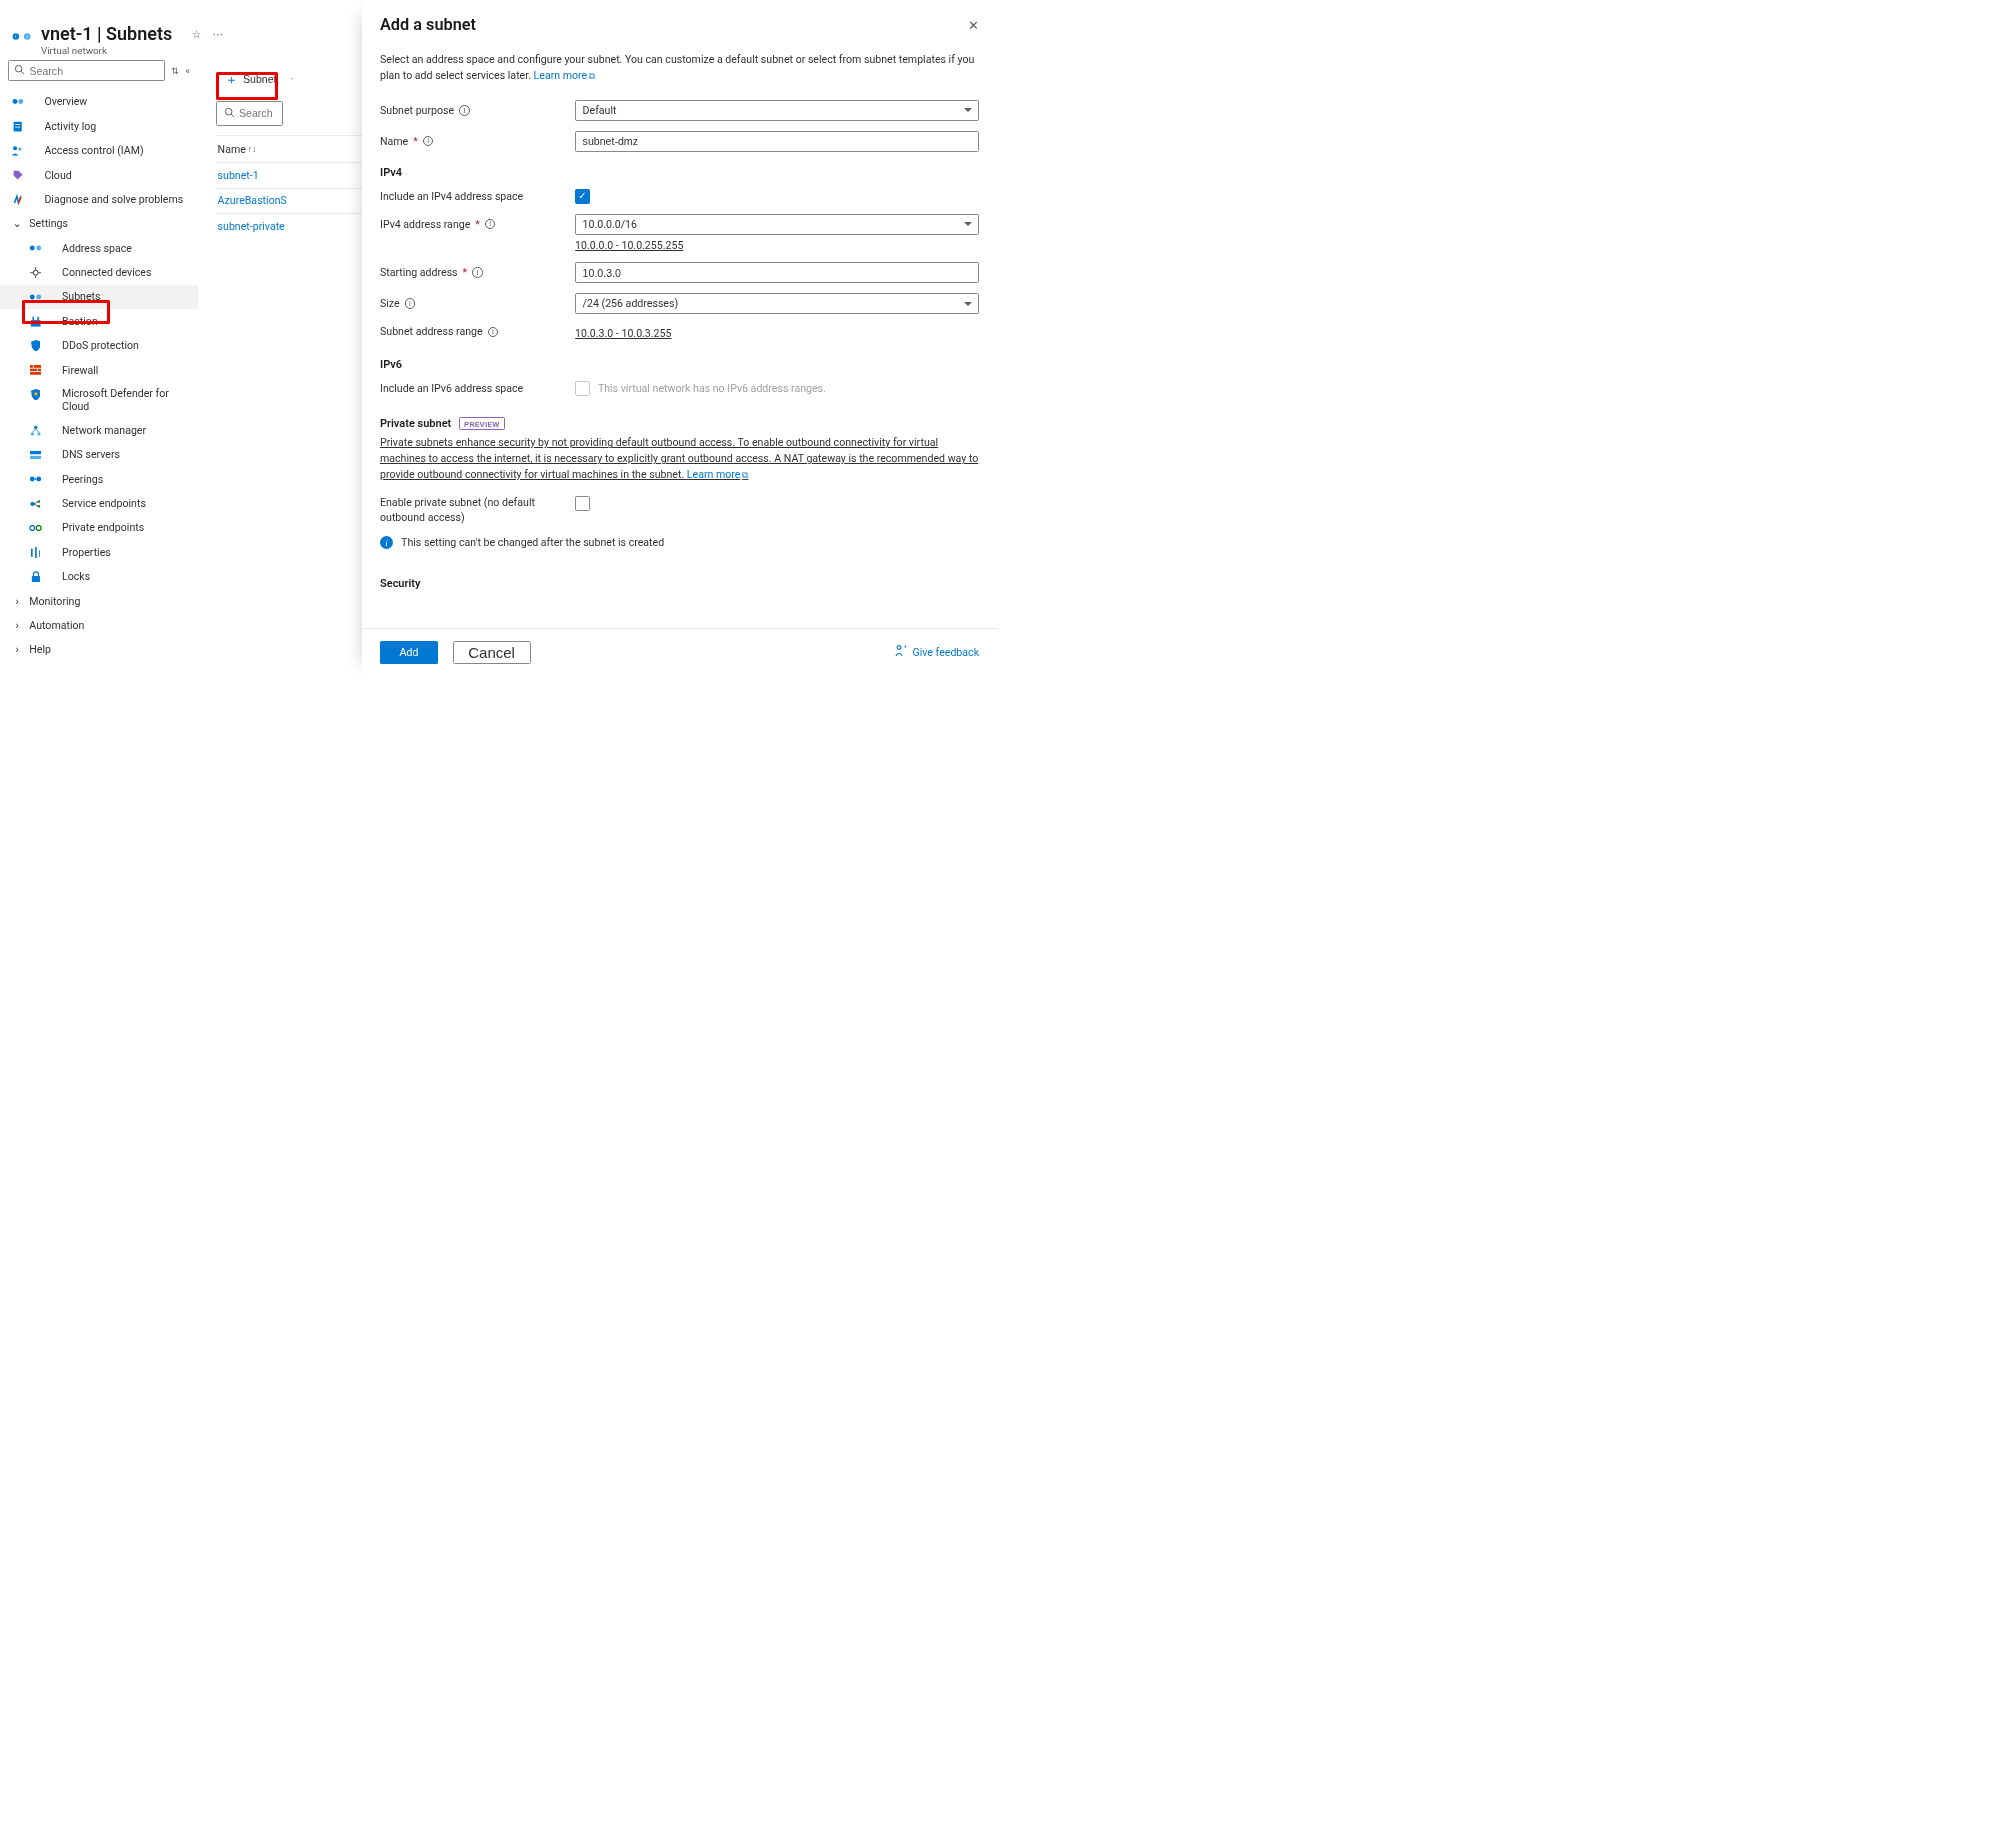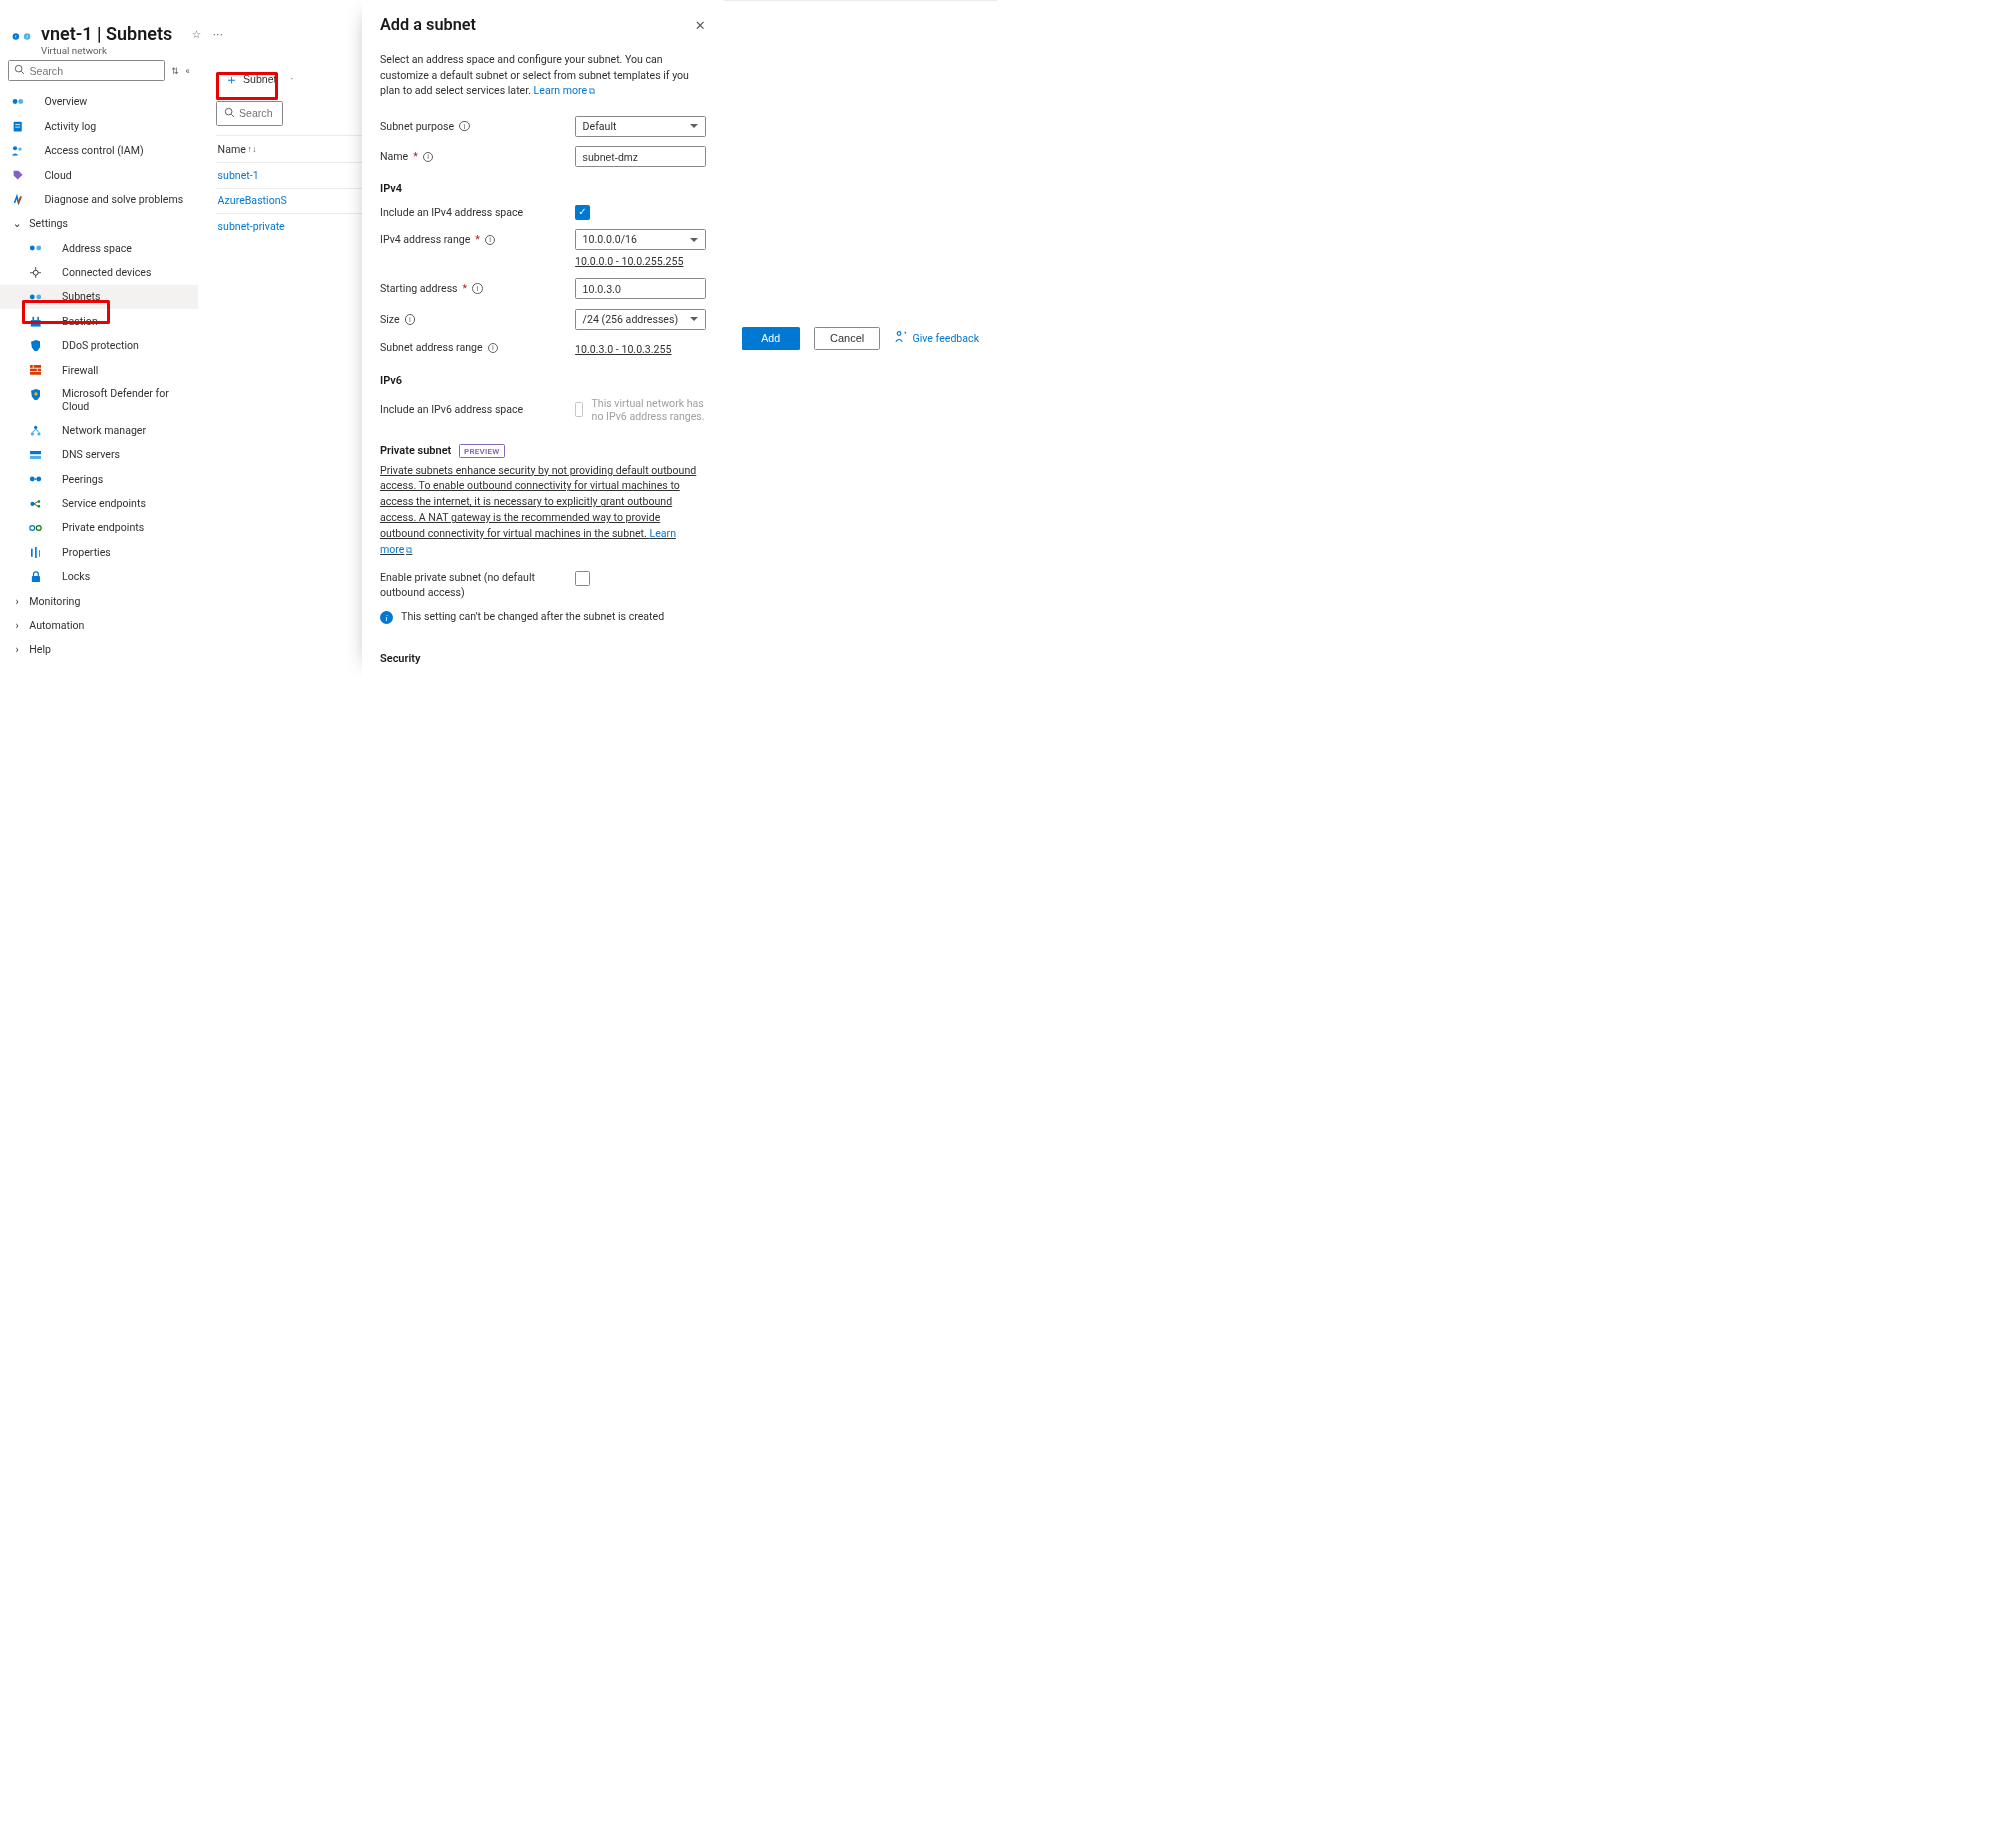--- a/index.html
+++ b/index.html
@@ -99,21 +99,21 @@
     border-top:0.8px solid #edebe9;
   }
   .tbl-row a { color:#0078d4; }
 
   
   .panel {
     position:absolute; top:0; right:0; bottom:0;
     width: 635px;
     background:#fff;
     box-shadow: -9.8px 0 19.5px -14.7px rgba(0,0,0,0.35);
-    display:flex; flex-direction:row;
+    display:flex; flex-direction:column;
   }
   .panel-inner {
     padding: 14.7px 18px 0 18px;
     flex:1; overflow:auto;
   }
   .panel-head { display:flex; align-items:flex-start; }
   .panel-head h2 { font-size:16.3px; font-weight:600; flex:1; color:#1b1a19; }
   .panel-head .close {
     color:#605e5c; cursor:pointer; font-size:13px; background:none; border:0; margin-top:3.3px;
   }
@@ -182,21 +182,21 @@
     border-top:0.8px solid #edebe9;
     padding:11.4px 18px 14.7px 18px;
     display:flex; align-items:center; gap:14.7px;
   }
   .btn-primary {
     background:#0078d4; color:#fff; border:0; height:23px; padding:0 19.5px; font-size:10.6px;
     border-radius:1.6px; cursor:pointer;
   }
   .btn-secondary {
     background:#fff; color:#323130; border:0.8px solid #8a8886; height:23px; padding:0 14.7px;
-    border-radius:1.6px; cursor:pointer; font-size:11px;
+    border-radius:1.6px; cursor:pointer; font-size:15px;
   }
   .feedback {
     margin-left:auto; display:flex; align-items:center; gap:4.9px; color:#0078d4; cursor:pointer;
   }
   .fb-icon { color:#0078d4; font-size:12.2px; }
 </style>
 </head>
 <body>
 
 <div class="page">

